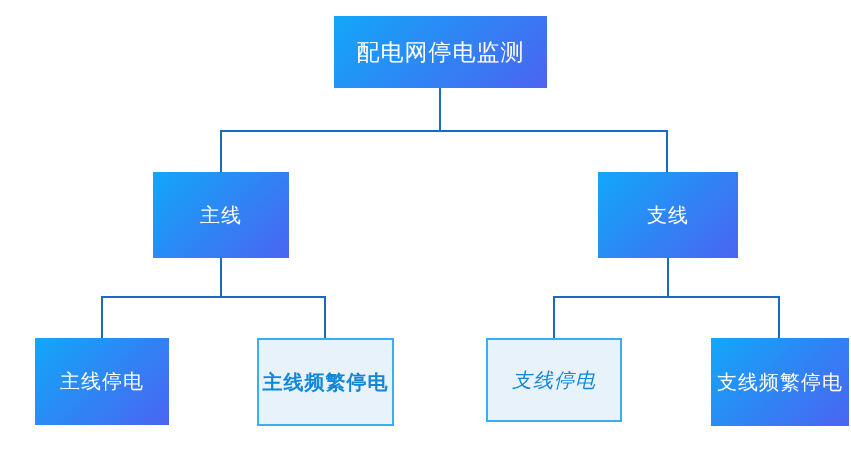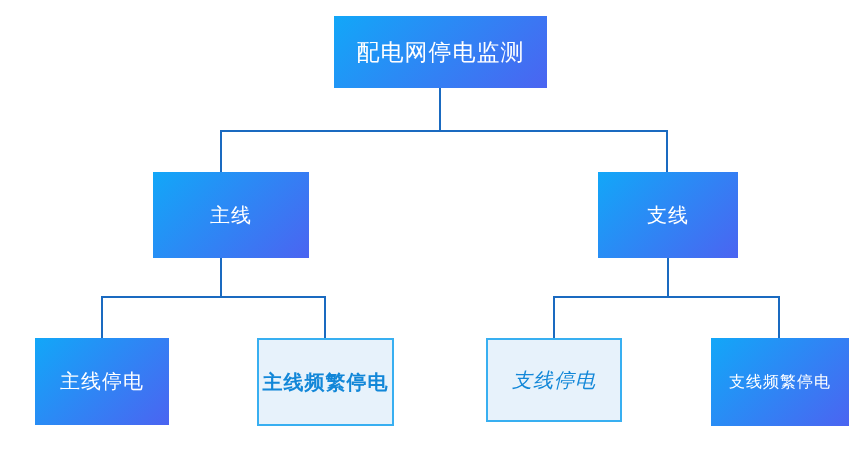--- a/index.html
+++ b/index.html
@@ -34,26 +34,26 @@
   .node-light {
     background: #e7f2fb;
     border: 2px solid #38aff1;
     color: #1287d8;
   }
   .line {
     position: absolute;
     background: #1a6ac0;
   }
   #node-root            { left: 318px; top: 16px;  width: 213px; height: 72px; font-size: 23px; }
-  #node-main            { left: 137px; top: 172px; width: 156px; height: 86px; font-size: 20px; }
+  #node-main            { left: 137px; top: 172px; width: 136px; height: 86px; font-size: 20px; }
   #node-branch          { left: 582px; top: 172px; width: 140px; height: 86px; font-size: 20px; }
   #node-main-outage     { left: 19px;  top: 338px; width: 134px; height: 87px; font-size: 20px; font-family: Liberation Serif, serif; }
   #node-main-frequent   { left: 241px; top: 338px; width: 137px; height: 88px; font-size: 20px; font-weight: bold; }
   #node-branch-outage   { left: 470px; top: 338px; width: 136px; height: 84px; font-size: 20px; font-style: italic; }
-  #node-branch-frequent { left: 695px; top: 338px; width: 138px; height: 88px; font-size: 16px; }
+  #node-branch-frequent { left: 695px; top: 338px; width: 138px; height: 88px; font-size: 20px; }
 </style>
 </head>
 <body>
 
 <div class="canvas">
 
   <div class="line" style="left:423px; top:88px;  width:2px;   height:43px;"></div>
   <div class="line" style="left:204px; top:130px; width:448px; height:2px;"></div>
   <div class="line" style="left:204px; top:130px; width:2px;   height:42px;"></div>
   <div class="line" style="left:650px; top:130px; width:2px;   height:42px;"></div>

